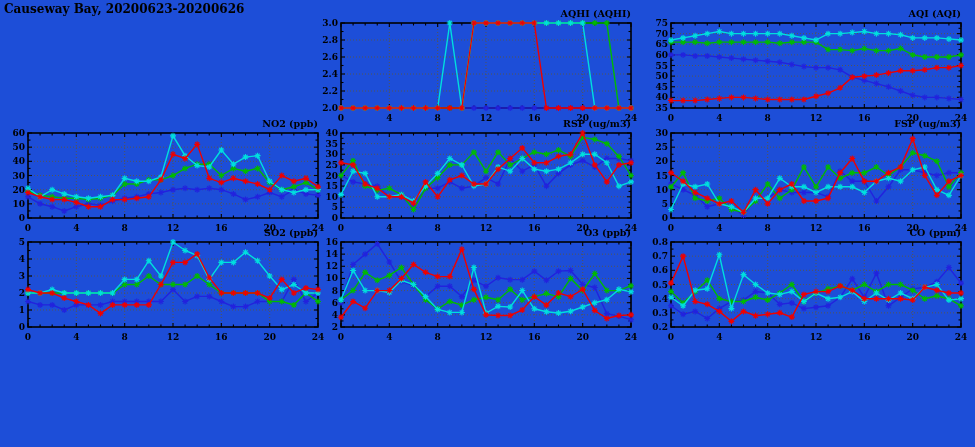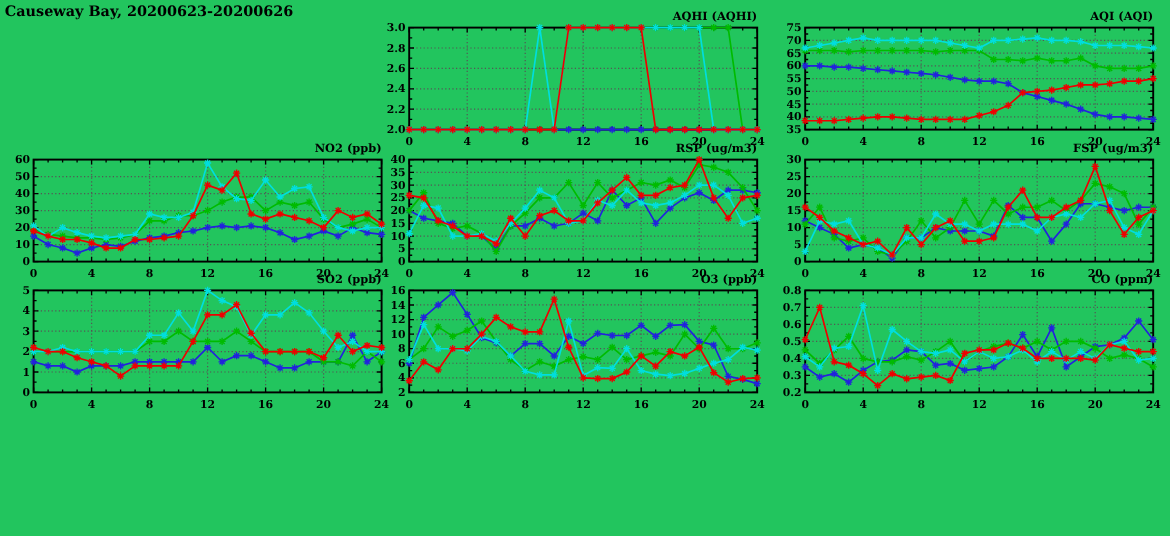--- a/index.html
+++ b/index.html
@@ -1,16 +1,16 @@
 <!DOCTYPE html>
 <html><head>
 <meta charset="utf-8">
 <style>
   html,body{margin:0;padding:0;background:#ffffff;}
-  .page{position:relative;width:975px;height:447px;background:#22c55e;overflow:hidden;
+  .page{position:relative;width:975px;height:447px;background:#1d4ed8;overflow:hidden;
         font-family:"DejaVu Serif", serif;}
   .page-title{position:absolute;left:4px;top:2px;font-size:12px;font-weight:bold;color:#000;
               letter-spacing:0px;white-space:nowrap;}
   figure.chart{position:absolute;margin:0;padding:0;width:330px;height:124px;}
   figure.chart svg{display:block;width:330px;height:124px;}
   
   .pos-r1c2{left:313px;top:1px;}   .pos-r1c3{left:643px;top:1px;}
   .pos-r2c1{left:0px;top:111px;}   .pos-r2c2{left:313px;top:111px;} .pos-r2c3{left:643px;top:111px;}
   .pos-r3c1{left:0px;top:220px;}   .pos-r3c2{left:313px;top:220px;} .pos-r3c3{left:643px;top:220px;}
   text{font-family:"DejaVu Serif", serif;fill:#000;}

